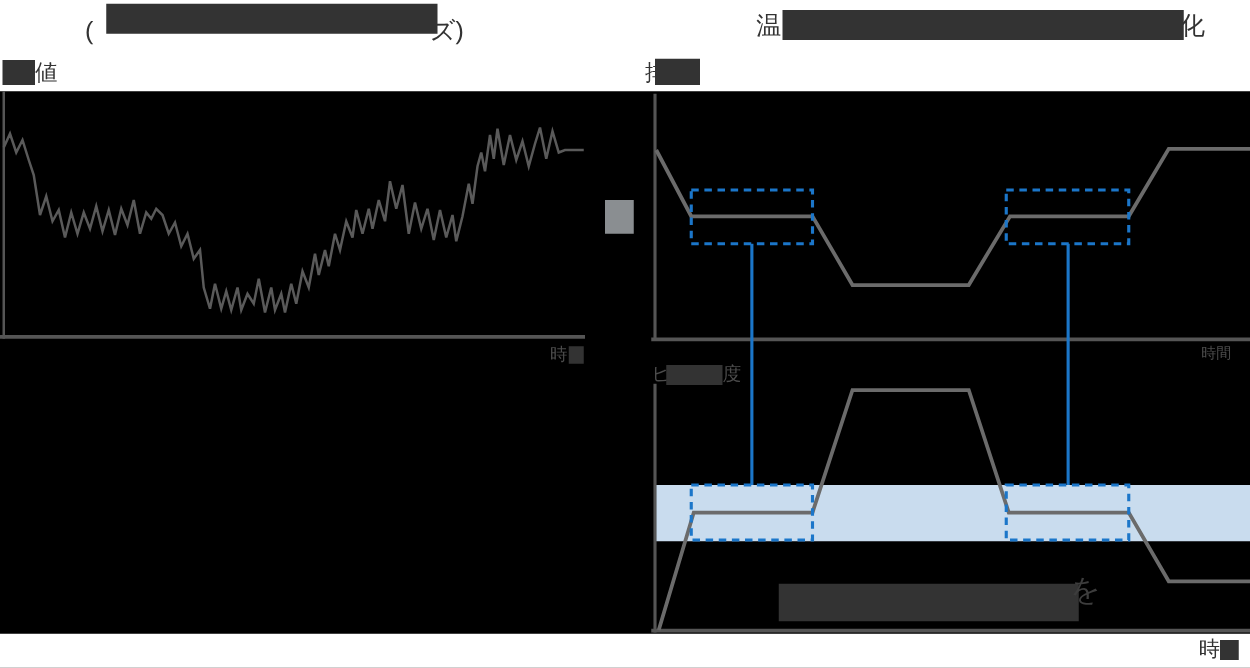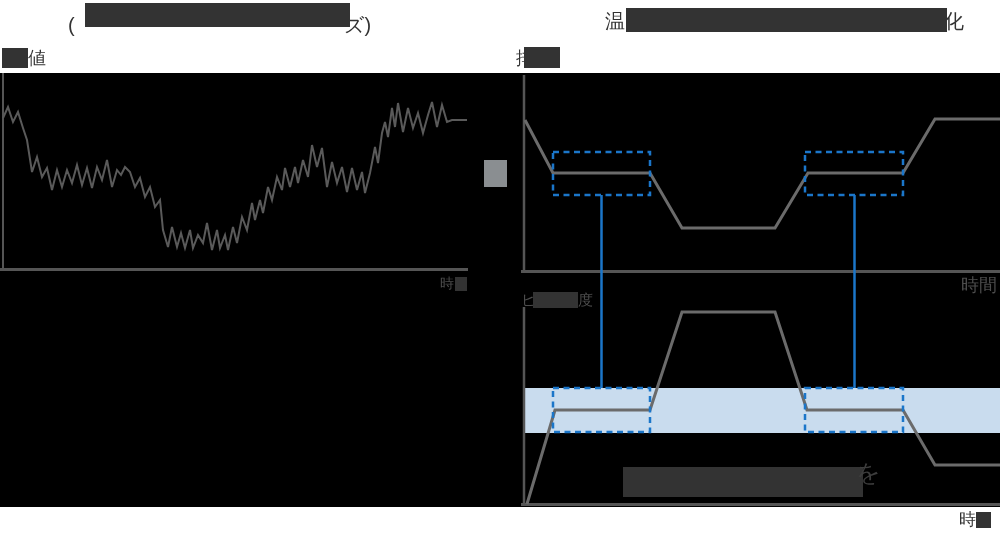--- a/index.html
+++ b/index.html
@@ -54,21 +54,21 @@
   <span class="txt" style="left:28px;top:49px;font-size:18px;">値</span>
 
   <span class="txt clip-frag" style="left:516px;top:49px;font-size:18px;width:9px;">排</span>
   <div class="redact" style="left:524px;top:47px;width:36px;height:21px;"></div>
 
   <div class="gray-square"></div>
 
   <span class="txt onblack" style="left:440px;top:276px;font-size:14px;">時</span>
   <div class="redact" style="left:455px;top:277px;width:12px;height:14px;"></div>
 
-  <span class="txt onblack" style="left:961px;top:276px;font-size:18px;">時間</span>
+  <span class="txt onblack" style="left:961px;top:276px;font-size:12px;">時間</span>
 
   <span class="txt onblack" style="left:521px;top:292px;font-size:15px;">ヒ</span>
   <div class="redact" style="left:533px;top:292px;width:45px;height:16px;"></div>
   <span class="txt onblack" style="left:578px;top:292px;font-size:15px;">度</span>
 
   <span class="txt" style="left:856px;top:461px;font-size:24px;color:#3d3d3d;z-index:5;">を</span>
   <div class="redact" style="left:623px;top:467px;width:240px;height:30px;"></div>
 
   <span class="txt" style="left:959px;top:511px;font-size:17px;">時</span>
   <div class="redact" style="left:976px;top:512px;width:15px;height:16px;"></div>

